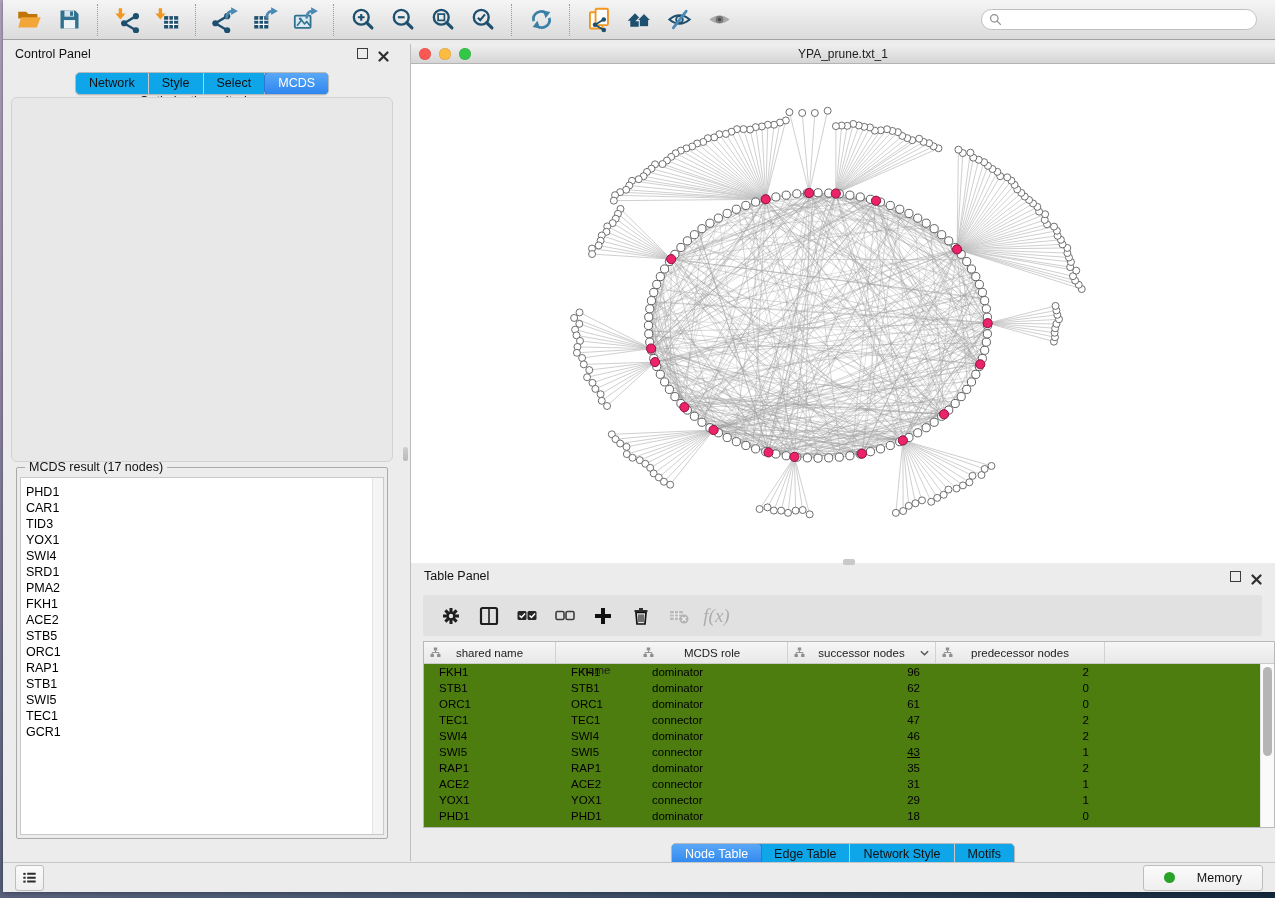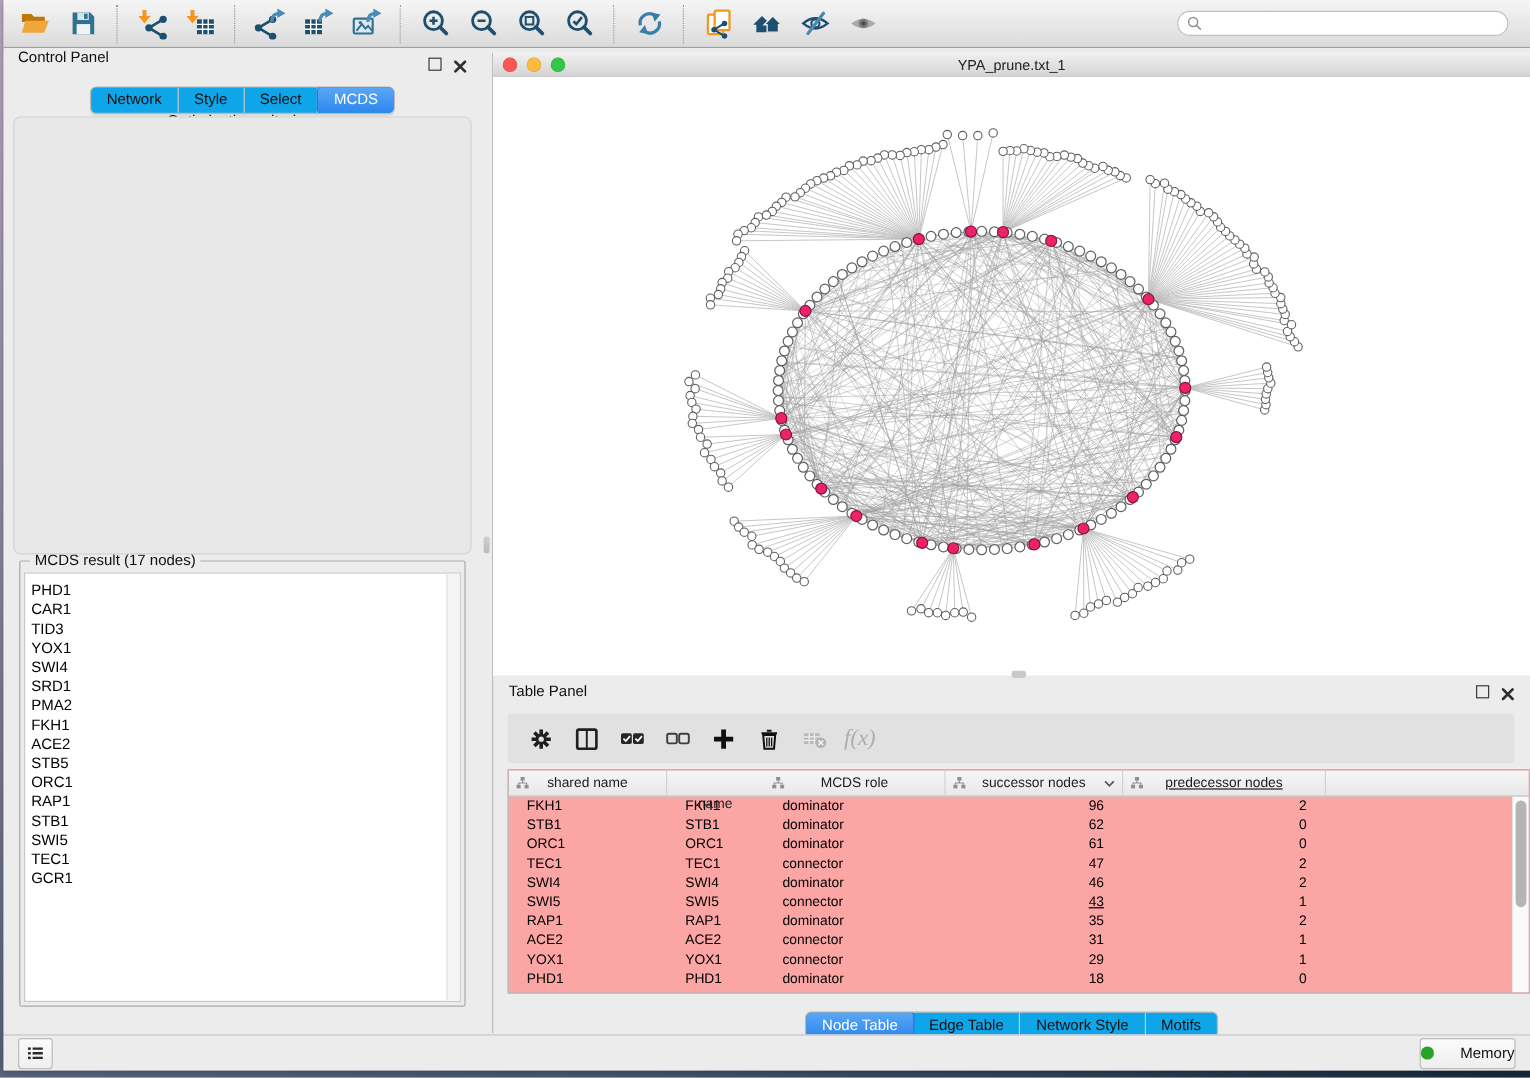--- a/index.html
+++ b/index.html
@@ -20,21 +20,21 @@
   .tsep{width:1px;height:32px;border-left:1px dotted #999;margin:0 8px}
   .search-wrap{margin-left:auto;margin-right:12px;width:276px;height:21px;background:#fff;
     border:1px solid #c0c0c0;border-radius:12px;display:flex;align-items:center;padding:0 7px;box-sizing:border-box}
   .search-wrap svg{width:13px;height:13px;margin-right:5px;flex:none}
   .search-input{border:none;outline:none;flex:1;font:12px "Liberation Sans",sans-serif;background:transparent}
 
   .content{position:absolute;top:41px;left:0;right:0;bottom:31px}
 
   
   .control-panel{position:absolute;left:0;top:0;width:398px;bottom:0;background:#ececec}
-  .panel-titlerow{height:25px;display:flex;padding:0 12px}
+  .panel-titlerow{height:25px;display:flex;align-items:center;padding:0 12px}
   .panel-title{font-size:12.5px;color:#111}
   .panel-winbtns{margin-left:auto;display:flex;align-items:center;gap:10px}
   .float-btn{width:9px;height:9px;border:1.5px solid #3c3c3c;display:inline-block}
   .close-x{width:11px;height:11px;display:inline-block}
   .close-x svg{width:11px;height:11px}
 
   .segmented{display:inline-flex;background:#0ea5e9;border:1px solid #b9b9b9;border-radius:5px;overflow:hidden;
     box-shadow:0 1px 1px rgba(0,0,0,.08)}
   .seg-tab{padding:3px 13px;font-size:12.5px;color:#111;border-right:1px solid #c9c9c9;line-height:15px;cursor:default}
   .seg-tab:last-child{border-right:none}
@@ -79,21 +79,21 @@
 
   
   .table-panel{position:absolute;left:407px;right:0;top:522px;bottom:0;background:#ececec;border-left:1px solid #bdbdbd}
   .tp-titlerow{height:26px;display:flex;align-items:center;padding:0 13px;position:relative}
   .tp-toolbar{position:absolute;left:12px;right:13px;top:32px;height:41px;background:#e2e1e2;border-radius:3px;
     display:flex;align-items:center;padding-left:12px;gap:7px}
   .tp-tool{width:31px;height:31px;display:flex;align-items:center;justify-content:center}
   .tp-tool svg{width:22px;height:22px}
   .fx{font-family:"Liberation Serif",serif;font-style:italic;font-size:19px;color:#adadad}
 
-  .node-table{position:absolute;left:12px;right:0;top:78px;height:187px;background:#fca5a5;border:1px solid #b9b9b9;
+  .node-table{position:absolute;left:12px;right:0;top:78px;height:187px;background:#4d7c0f;border:1px solid #b9b9b9;
     box-sizing:border-box;overflow:hidden}
   .thead{display:flex;height:21px;background:linear-gradient(#f6f6f6,#e8e8e8);border-bottom:1px solid #cbcbcb}
   .th{position:relative;display:flex;align-items:center;justify-content:center;border-right:1px solid #d2d2d2;
     font-size:11.5px;color:#1c1c1c;box-sizing:border-box}
   .th .hier{position:absolute;left:6px;top:5px}
   .th .sortchev{position:absolute;right:6px;top:8px}
   .trow{display:flex;height:16px;align-items:center}
   .td{font-size:11.5px;color:#000;box-sizing:border-box;white-space:nowrap;overflow:hidden}
   .td.left{padding-left:15px;text-align:left}
   .td.num{padding-right:16px;text-align:right}
@@ -101,21 +101,21 @@
   .tbl-thumb{position:absolute;left:2px;right:2px;top:3px;height:89px;background:#b5b5b5;border-radius:5px}
 
   .tp-tabs{position:absolute;left:0;right:0;top:280px;display:flex;justify-content:center}
 
   
   .statusbar{position:absolute;left:0;right:0;bottom:0;height:30px;background:#ececec;border-top:1px solid #c6c6c6;
     display:flex;align-items:center;padding:0 12px;box-sizing:border-box}
   .status-btn{width:27px;height:24px;border:1px solid #bdbdbd;border-radius:3px;background:linear-gradient(#fbfbfb,#efefef);
     display:flex;align-items:center;justify-content:center}
   .memory-btn{margin-left:auto;height:24px;border:1px solid #bdbdbd;border-radius:3px;background:linear-gradient(#fbfbfb,#efefef);
-    display:flex;align-items:center;gap:22px;padding:0 0;font-size:12.5px;color:#111}
+    display:flex;align-items:center;gap:22px;padding:0 20px;font-size:12.5px;color:#111}
   .mem-dot{width:11px;height:11px;border-radius:50%;background:#28a228}
 </style>
 </head>
 <body>
 
 <div id="app">
 
   <div class="toolbar">
 
     <div class="tbtn">
@@ -1422,21 +1422,21 @@
                   <rect x="0.5" y="7" width="3.4" height="3"></rect>
                   <rect x="7.1" y="7" width="3.4" height="3"></rect>
                   <path d="M5.5 3.5 v2 M2.2 7 v-1.5 h6.6 V7" stroke="#8f8f8f" fill="none" stroke-width="1"></path>
                 </g>
               </svg>
               <span>successor nodes</span>
               <svg viewBox="0 0 10 6" width="9" height="6" class="sortchev">
                 <path d="M1 1 L5 5 L9 1" fill="none" stroke="#555" stroke-width="1.6"></path>
               </svg>
             </div>
-            <div class="th" style="width: 169px; text-decoration: underline;">
+            <div class="th" style="width: 169px;">
               <svg viewBox="0 0 11 11" class="hier" width="11" height="11">
                 <g fill="#8f8f8f">
                   <rect x="3.8" y="0.5" width="3.4" height="3"></rect>
                   <rect x="0.5" y="7" width="3.4" height="3"></rect>
                   <rect x="7.1" y="7" width="3.4" height="3"></rect>
                   <path d="M5.5 3.5 v2 M2.2 7 v-1.5 h6.6 V7" stroke="#8f8f8f" fill="none" stroke-width="1"></path>
                 </g>
               </svg>
               <span>predecessor nodes</span>
             </div>

